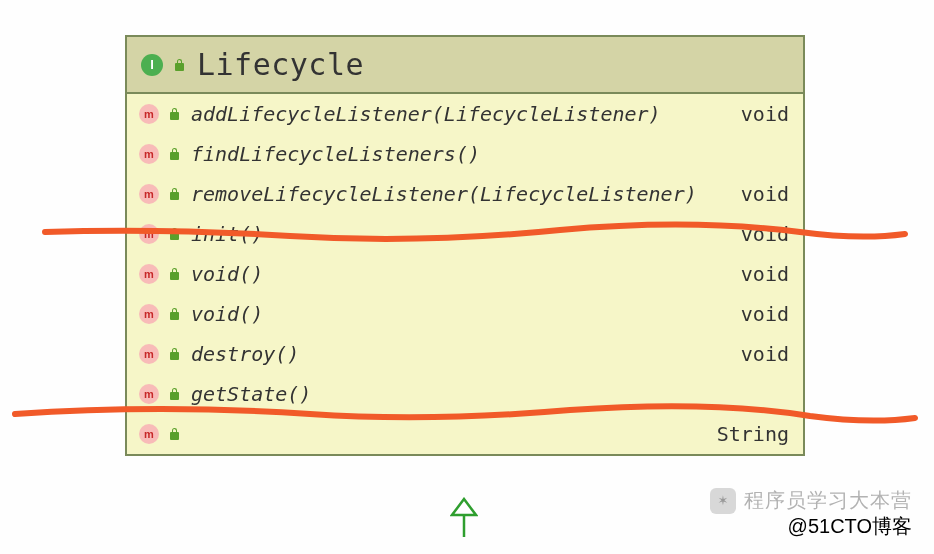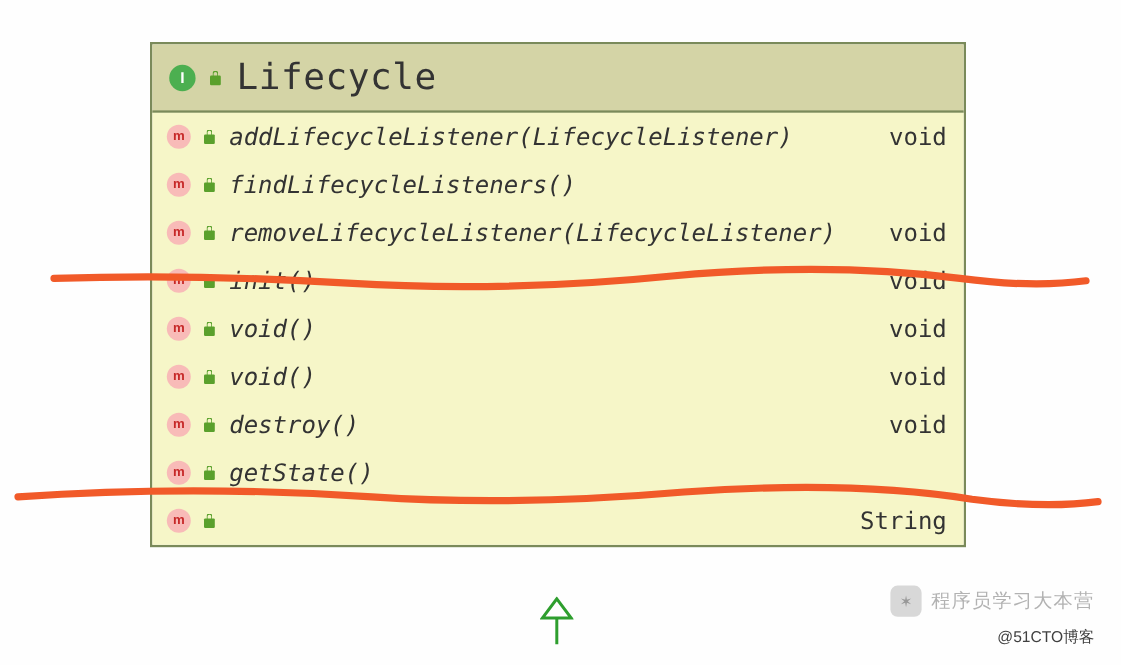--- a/index.html
+++ b/index.html
@@ -121,31 +121,31 @@
     border-radius: 6px;
     display: inline-flex;
     align-items: center;
     justify-content: center;
     color: #777;
     font-size: 13px;
     font-family: sans-serif;
   }
   .watermark1 .wm-text {
     font-family: "PingFang SC","Microsoft YaHei",sans-serif;
-    font-size: 16px;
+    font-size: 20px;
     color: #999;
     letter-spacing: 1px;
   }
   .watermark2 {
     position: absolute;
     right: 22px;
     bottom: 14px;
     font-family: "PingFang SC","Microsoft YaHei",sans-serif;
-    font-size: 13px;
-    color: #404040;
+    font-size: 20px;
+    color: #000000;
   }
 </style>
 </head>
 <body>
 
 <div class="class-box">
   <div class="class-header">
     <span class="icon-i">I</span>
     <span class="icon-lock"></span>
     <span class="class-title">Lifecycle</span>

